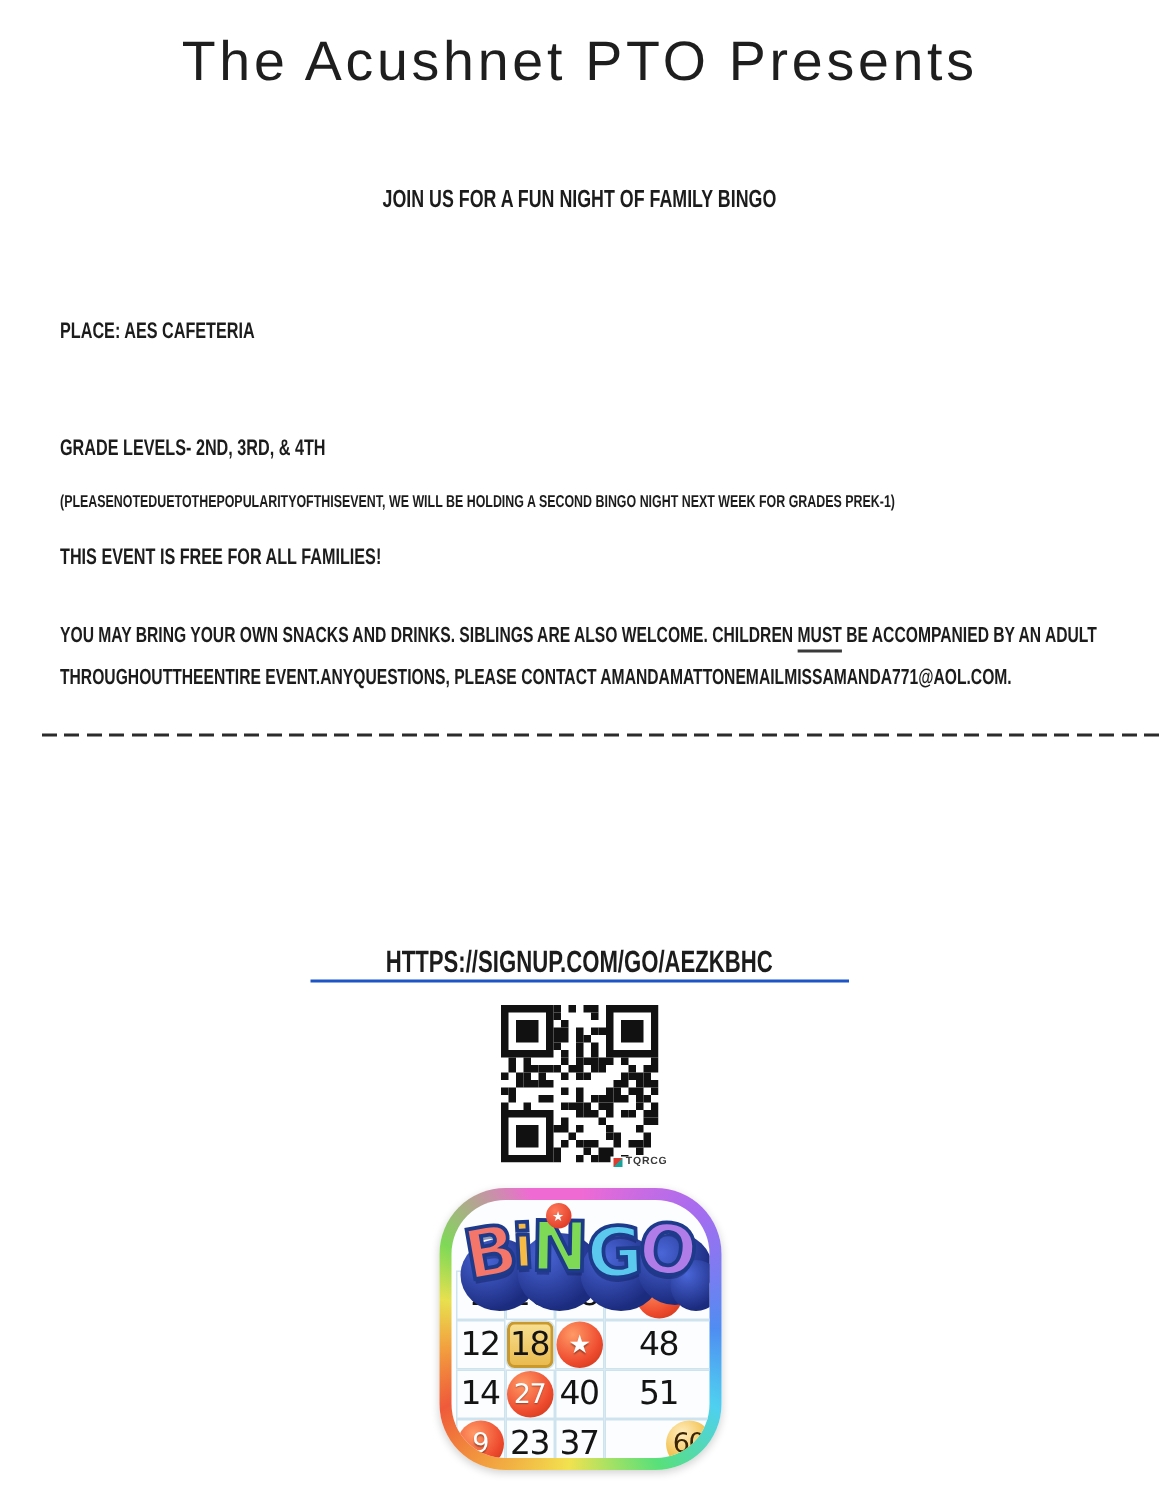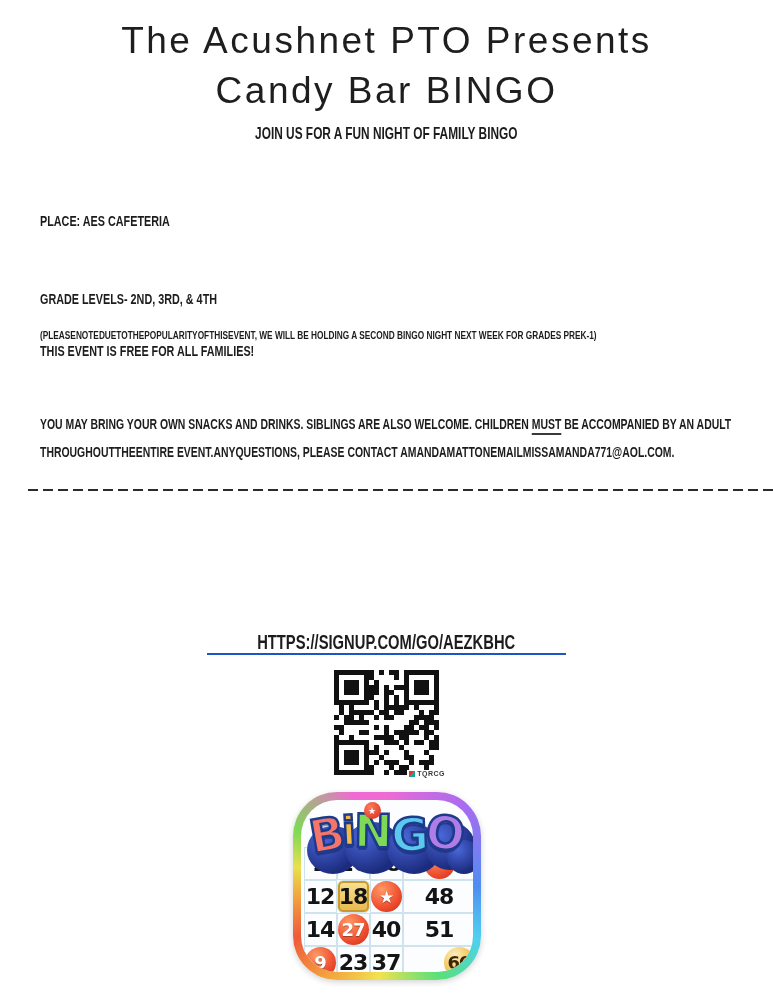--- a/index.html
+++ b/index.html
@@ -19,21 +19,21 @@
 
   .subtitle{position:absolute;top:124px;left:0;width:773px;text-align:center;font-size:16.5px;}
 
   
   .info{position:absolute;left:40px;font-size:15px;}
   .l-date{top:186px;}
   .l-place{top:212px;text-decoration:underline;}
   .l-time{top:238px;}
   .l-grades{top:290px;}
   .l-note{top:329px;font-size:11.5px;}
-  .l-free{top:342px;font-size:15px;}
+  .l-free{top:363px;font-size:15px;}
   .l-policy1{top:416px;font-size:14.5px;}
   .l-policy2{top:444px;font-size:14.5px;}
   .u-word{border-bottom:2px solid #3a3a3a;padding-bottom:1px;}
 
   
   .sep{position:absolute;top:489px;left:28px;right:0;height:2px;
        background:repeating-linear-gradient(90deg,#2b2b2b 0 10px,transparent 10px 15px);}
 
   
   .instruction{position:absolute;top:562px;left:0;width:773px;text-align:center;font-size:19px;}
@@ -57,21 +57,21 @@
         #f06ad4 0deg,#a66cf0 45deg,#4f8df2 90deg,#4fd0f0 120deg,
         #58e07a 150deg,#f2e24f 185deg,#f2a03f 215deg,#ef5a3a 240deg,
         #f2a03f 262deg,#e8e04f 282deg,#7ed957 302deg,#f06ad4 340deg,#f06ad4 360deg);
       box-shadow:0 2px 6px rgba(0,0,0,.18);}
   .bingo-inner{position:absolute;inset:8px;border-radius:36px;background:#fbfdff;overflow:hidden;}
 
   .card-grid{position:absolute;left:3px;right:3px;top:47px;bottom:3px;
       display:grid;grid-template-columns:repeat(5,1fr);grid-template-rows:repeat(4,1fr);}
   .cell{display:flex;align-items:center;justify-content:center;
         border:1px solid #cfe3ee;font-family:"DejaVu Sans",sans-serif;
-        font-weight:700;font-size:22px;color:#141414;letter-spacing:-1px;}
+        font-weight:400;font-size:22px;color:#141414;letter-spacing:-1px;}
   .cell.hl{background:linear-gradient(#f8e194,#e9b84a);box-shadow:inset 0 0 0 2px #c9992e;border-radius:6px;}
   .ball{width:31px;height:31px;border-radius:50%;display:flex;align-items:center;justify-content:center;
         font-size:18px;letter-spacing:-1px;color:#fff;
         background:radial-gradient(circle at 35% 28%,#ff9a66,#ee4b2e 62%,#c22f14);
         text-shadow:0 1px 1px rgba(0,0,0,.35);}
   .ball.star{font-size:17px;}
   .ball.gold{background:radial-gradient(circle at 35% 28%,#ffeec2,#f2c14e 55%,#a8770a);
              color:#3a2500;text-shadow:none;margin-left:40px;}
 
   .blob{position:absolute;border-radius:50%;
@@ -95,21 +95,20 @@
       background:radial-gradient(circle at 35% 30%,#ff7a5a,#d82a1a);
       display:flex;align-items:center;justify-content:center;
       color:#fff;font-size:9px;-webkit-text-stroke:0;z-index:5;text-shadow:none;}
 </style>
 </head>
 <body>
 
 <div class="page">
 
   <div class="title title1">The Acushnet PTO Presents</div>
-  <div class="title title2">Candy Bar BINGO</div>
   <div class="subtitle"><span class="cond">JOIN US FOR A FUN NIGHT OF FAMILY BINGO</span></div>
 
   <div class="info l-place"><span class="cond condL">PLACE: AES CAFETERIA</span></div>
   <div class="info l-grades"><span class="cond condL">GRADE LEVELS- 2ND, 3RD, &amp; 4TH</span></div>
   <div class="info l-note"><span class="cond condL">(PLEASENOTEDUETOTHEPOPULARITYOFTHISEVENT, WE WILL BE HOLDING A SECOND BINGO NIGHT NEXT WEEK FOR GRADES PREK-1)</span></div>
   <div class="info l-free"><span class="cond condL">THIS EVENT IS FREE FOR ALL FAMILIES!</span></div>
 
   <div class="info l-policy1">
     <span class="cond condL"><span>YOU MAY BRING YOUR OWN SNACKS AND DRINKS. SIBLINGS ARE ALSO WELCOME. CHILDREN </span><span class="u-word">MUST</span><span> BE ACCOMPANIED BY AN ADULT</span></span>
   </div>

